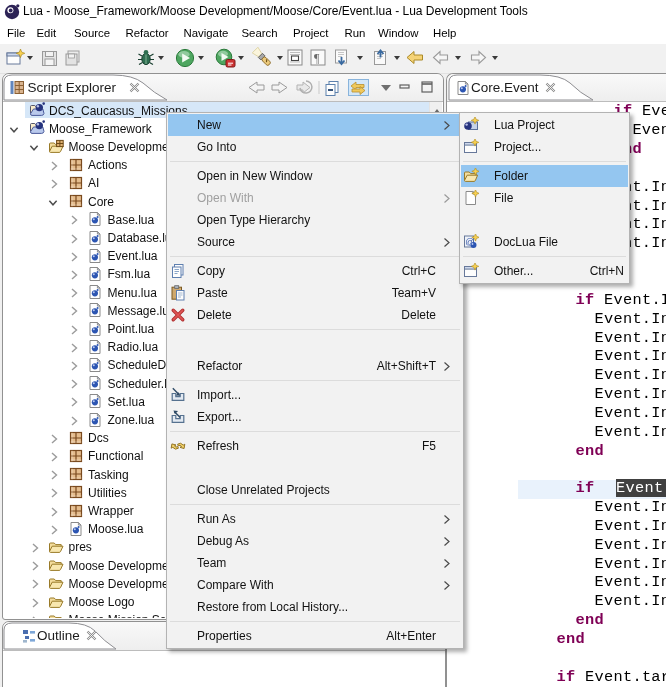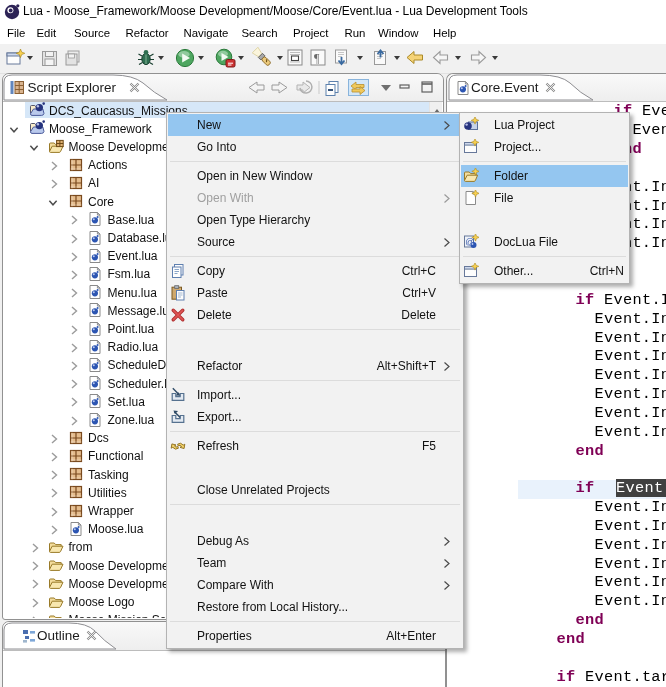--- a/index.html
+++ b/index.html
@@ -491,21 +491,21 @@
         </svg>
         <span class="tlab" style="left:84.0px">Moose.lua</span>
       </div>
 <div class="trow" style="top:436.4px;left:0;width:440px">
         <svg class="chev" style="left:25.5px;top:4.5px" width="10" height="10" viewBox="0 0 10 10">
           <path d="M3,1 L7.5,5 L3,9" fill="none" stroke="#9b9b9b" stroke-width="1.4"></path>
         </svg>
         <svg class="ticon" style="left:44.0px;top:0.5px" width="16" height="16">
           <use href="#i-folder"></use>
         </svg>
-        <span class="tlab" style="left:64.5px">from</span>
+        <span class="tlab" style="left:64.5px">pres</span>
       </div>
 <div class="trow" style="top:454.6px;left:0;width:440px">
         <svg class="chev" style="left:25.5px;top:4.5px" width="10" height="10" viewBox="0 0 10 10">
           <path d="M3,1 L7.5,5 L3,9" fill="none" stroke="#9b9b9b" stroke-width="1.4"></path>
         </svg>
         <svg class="ticon" style="left:44.0px;top:0.5px" width="16" height="16">
           <use href="#i-folder"></use>
         </svg>
         <span class="tlab" style="left:64.5px">Moose Development docs</span>
       </div>
@@ -647,21 +647,21 @@
         <use href="#i-copy"></use>
       </svg>
       <span class="lab" style="left:29px">Copy</span>
       <span class="sc">Ctrl+C</span>
     </div>
 <div class="mi" style="top:169px">
       <svg class="micon">
         <use href="#i-paste"></use>
       </svg>
       <span class="lab" style="left:29px">Paste</span>
-      <span class="sc">Ctrl+V</span>
+      <span class="sc">Team+V</span>
     </div>
 <div class="mi" style="top:191px">
       <svg class="micon">
         <use href="#i-delete"></use>
       </svg>
       <span class="lab" style="left:29px">Delete</span>
       <span class="sc">Delete</span>
     </div>
 <div class="sep" style="top:216px"></div>
 <div class="mi" style="top:242px">
@@ -689,20 +689,26 @@
       <svg class="micon">
         <use href="#i-refresh"></use>
       </svg>
       <span class="lab" style="left:29px">Refresh</span>
       <span class="sc">F5</span>
     </div>
 <div class="mi" style="top:366px">
       <span class="lab" style="left:29px">Close Unrelated Projects</span>
     </div>
 <div class="sep" style="top:391px"></div>
+<div class="mi" style="top:395px">
+      <span class="lab" style="left:29px">Run As</span>
+      <svg class="arrow" viewBox="0 0 9 9">
+        <path d="M2.5,0.5 L7,4.5 L2.5,8.5" fill="none" stroke="#4a4a4a" stroke-width="1.2"></path>
+      </svg>
+    </div>
 <div class="mi" style="top:417px">
       <span class="lab" style="left:29px">Debug As</span>
       <svg class="arrow" viewBox="0 0 9 9">
         <path d="M2.5,0.5 L7,4.5 L2.5,8.5" fill="none" stroke="#4a4a4a" stroke-width="1.2"></path>
       </svg>
     </div>
 <div class="mi" style="top:439px">
       <span class="lab" style="left:29px">Team</span>
       <svg class="arrow" viewBox="0 0 9 9">
         <path d="M2.5,0.5 L7,4.5 L2.5,8.5" fill="none" stroke="#4a4a4a" stroke-width="1.2"></path>

